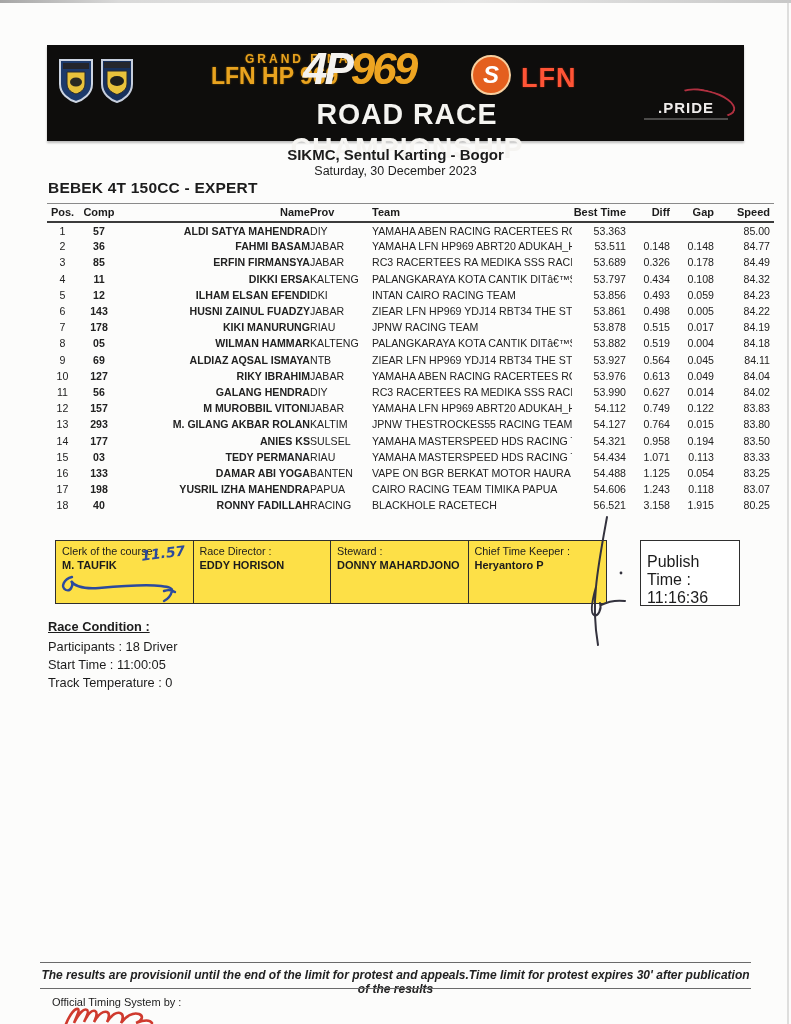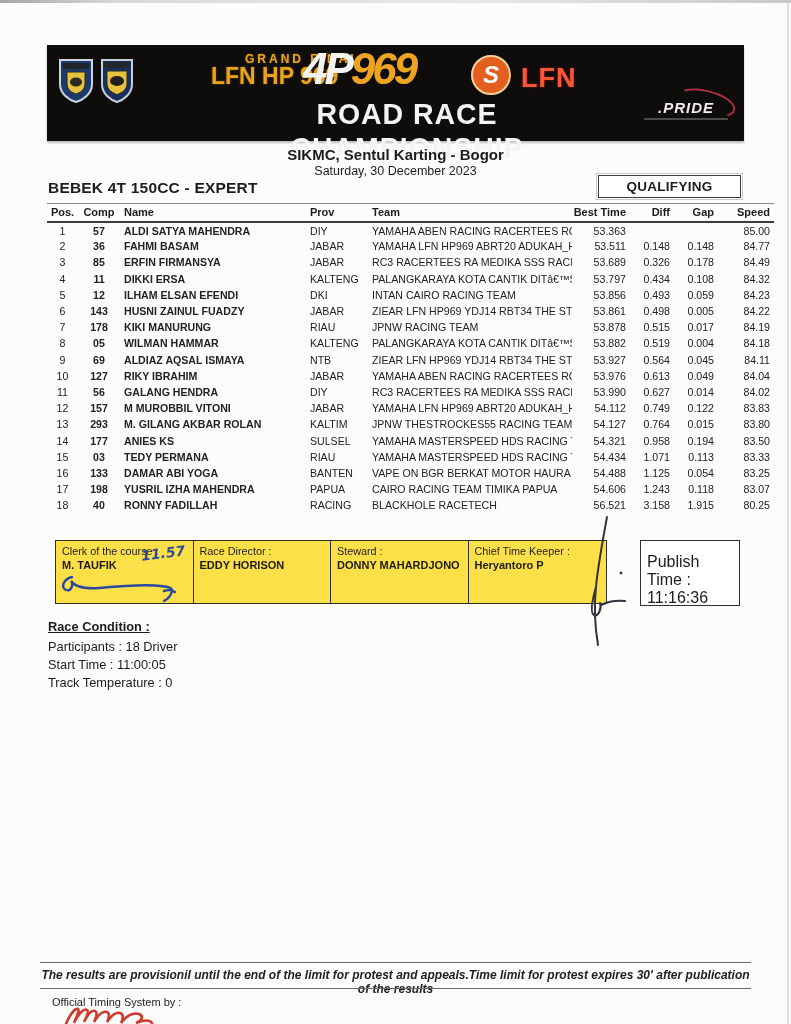--- a/index.html
+++ b/index.html
@@ -22,42 +22,42 @@
   .logo4p { position:absolute; left:256px; top:2px; font-size:44px; font-weight:900; font-style:italic; letter-spacing:-3px; line-height:1; }
   .logo4p .p4 { color:#f4f2ef; }
   .logo4p .n969 { color:#eda421; }
   .lfn-circle { position:absolute; left:424px; top:10px; width:40px; height:40px; }
   .lfn-circle .ring { position:absolute; inset:0; border-radius:50%; background:#e45f1e; border:2px solid #f7cf9e; }
   .lfn-circle .s { position:absolute; inset:0; display:flex; align-items:center; justify-content:center; color:#fff; font-weight:900; font-style:italic; font-size:24px; }
   .lfn-word { position:absolute; left:474px; top:18px; font-size:27px; font-weight:900; color:#ff5436; text-shadow:0 0 2px #8c1f0a; letter-spacing:1px; }
   .banner-title { position:absolute; left:140px; top:52px; width:440px; text-align:center;
     font-size:30px; font-weight:900; color:#f5f4f1; letter-spacing:1px; transform:scaleX(.95); transform-origin:center; }
   .pride { position:absolute; right:12px; top:54px; width:92px; text-align:center; }
-  .pride .txt { font-size:15px; font-weight:900; font-style:italic; color:#efeceb; letter-spacing:1px; position:relative; }
+  .pride .txt { font-size:15px; font-weight:900; color:#efeceb; letter-spacing:1px; position:relative; }
   .pride .swoosh { position:absolute; right:-4px; top:-9px; width:60px; height:26px; border:2px solid transparent; border-top:2.5px solid #b03040; border-right:2.5px solid #b03040; border-radius:50%; transform:rotate(14deg); }
   .pride .sub { margin-top:2px; height:2px; background:#4c4b4a; width:84px; margin-left:4px; }
 
   
   .venue { position:absolute; left:0; top:146px; width:791px; text-align:center; font-size:15px; font-weight:bold; }
   .eventdate { position:absolute; left:0; top:164px; width:791px; text-align:center; font-size:12.5px; }
 
   
   .class-title { position:absolute; left:48px; top:179px; font-size:15.5px; font-weight:bold; letter-spacing:.2px; }
   .qual-box { position:absolute; left:598px; top:175px; width:143px; height:23px; border:1.5px solid #3d3d3d; outline:1px solid #c9c9c9; outline-offset:1px;
     display:flex; align-items:center; justify-content:center; font-size:13.5px; font-weight:bold; letter-spacing:.3px; background:#fff; }
 
   
   .results { position:absolute; left:47px; top:203px; width:697px; border-collapse:collapse; table-layout:fixed; }
   .results th { font-size:11px; font-weight:bold; padding:2px 0 3px; white-space:nowrap; }
   .results thead tr { border-top:1.5px solid #8a8a8a; border-bottom:2px solid #3c3c3c; }
   .results td { font-size:10.6px; height:16.2px; padding:0; white-space:nowrap; overflow:hidden; color:#222; }
   .results .c0, .results th.c0 { text-align:center; }
   .results .c1, .results th.c1 { text-align:center; }
   .results td.c1 { font-weight:bold; }
-  .results .c2, .results th.c2 { text-align:left; padding-left:4px;margin-left:24px; }
+  .results .c2, .results th.c2 { text-align:right; padding-left:4px;margin-left:24px; }
   .results td.c2 { font-weight:bold; }
   .results .c3, .results th.c3 { text-align:left; }
   .results .c4, .results th.c4 { text-align:left; }
   .results .c5, .results th.c5 { text-align:right; padding-right:8px; }
   .results .c6, .results th.c6 { text-align:right; padding-right:8px; }
   .results .c7, .results th.c7 { text-align:right; padding-right:8px; }
   .results .c8, .results th.c8 { text-align:right; padding-right:4px; }
 
   
   .officials { position:absolute; left:55px; top:540px; display:flex; }
@@ -125,21 +125,20 @@
     <div class="pride">
       <div class="txt"><span class="swoosh"></span><span>.PRIDE</span></div>
       <div class="sub"></div>
     </div>
   </div>
 
   <div class="venue">SIKMC, Sentul Karting - Bogor</div>
   <div class="eventdate">Saturday, 30 December 2023</div>
 
   <div class="class-title">BEBEK 4T 150CC - EXPERT</div>
-  <div class="qual-box">QUALIFYING</div>
 
   <table class="results">
     <colgroup>
       <col style="width:31px">
         <col style="width:42px">
         <col style="width:190px">
       <col style="width:62px">
         <col style="width:200px">
         <col style="width:62px">
       <col style="width:44px">

